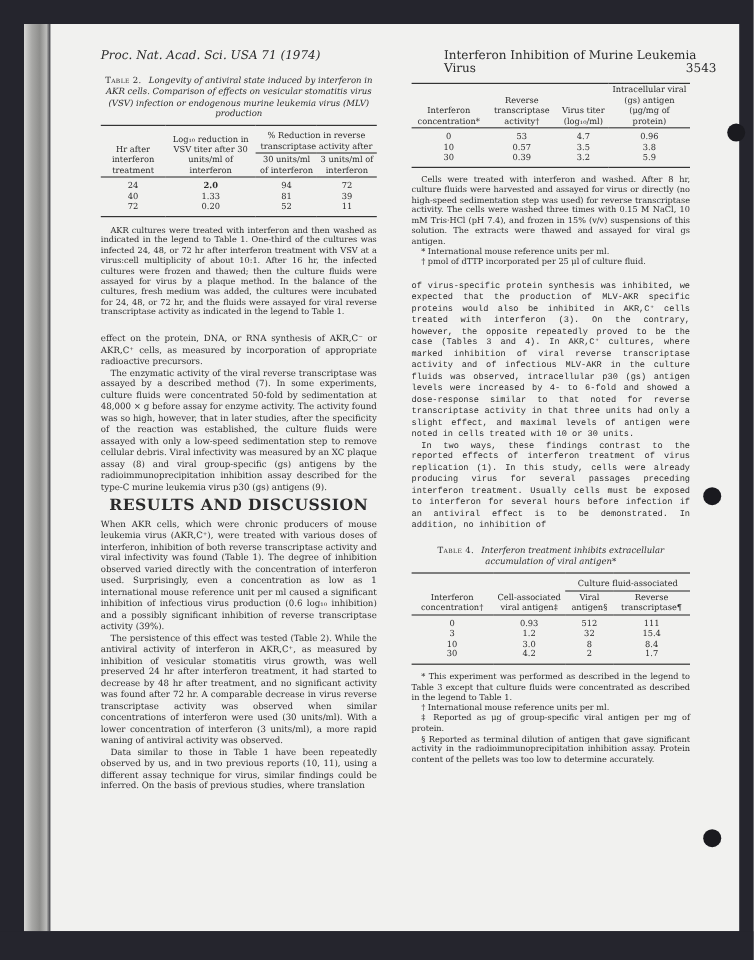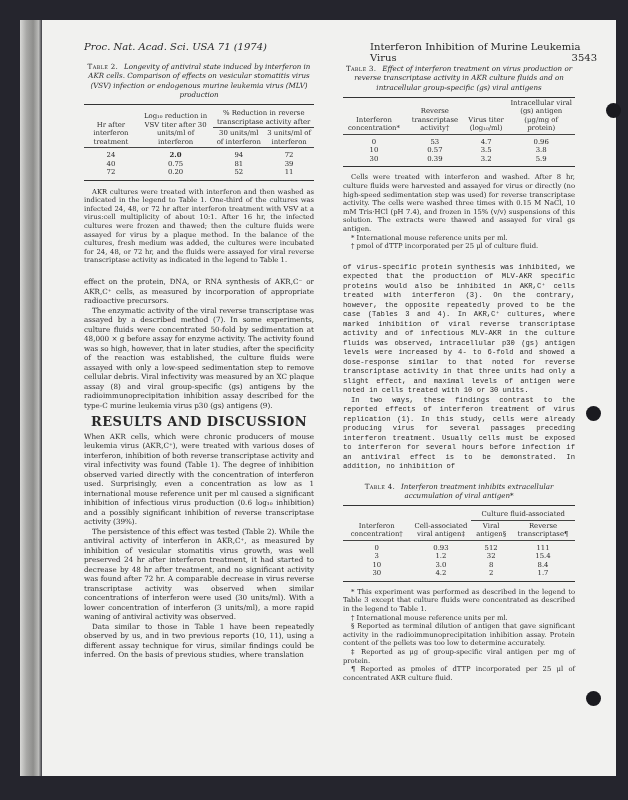--- a/index.html
+++ b/index.html
@@ -63,21 +63,21 @@
       <th class="rule-head">3 units/ml of interferon</th>
     </tr>
     <tr>
           <td style="padding-top:3px;">24</td>
           <td style="padding-top:3px;font-weight:bold;">2.0</td>
           <td style="padding-top:3px;">94</td>
           <td style="padding-top:3px;">72</td>
         </tr>
     <tr>
           <td>40</td>
-          <td>0.75</td>
+          <td>1.33</td>
           <td>81</td>
           <td>39</td>
         </tr>
     <tr class="rule-bot">
           <td style="padding-bottom:3px;">72</td>
           <td style="padding-bottom:3px;">0.20</td>
           <td style="padding-bottom:3px;">52</td>
           <td style="padding-bottom:3px;">11</td>
         </tr>
   </tbody>
@@ -90,23 +90,20 @@
     <p class="noind">effect on the protein, DNA, or RNA synthesis of AKR,C⁻ or AKR,C⁺ cells, as measured by incorporation of appropriate radioactive precursors.</p>
     <p>The enzymatic activity of the viral reverse transcriptase was assayed by a described method (7). In some experiments, culture fluids were concentrated 50-fold by sedimentation at 48,000 × g before assay for enzyme activity. The activity found was so high, however, that in later studies, after the specificity of the reaction was established, the culture fluids were assayed with only a low-speed sedimentation step to remove cellular debris. Viral infectivity was measured by an XC plaque assay (8) and viral group-specific (gs) antigens by the radioimmunoprecipitation inhibition assay described for the type-C murine leukemia virus p30 (gs) antigens (9).</p>
     <h3>RESULTS AND DISCUSSION</h3>
     <p class="noind">When AKR cells, which were chronic producers of mouse leukemia virus (AKR,C⁺), were treated with various doses of interferon, inhibition of both reverse transcriptase activity and viral infectivity was found (Table 1). The degree of inhibition observed varied directly with the concentration of interferon used. Surprisingly, even a concentration as low as 1 international mouse reference unit per ml caused a significant inhibition of infectious virus production (0.6 log₁₀ inhibition) and a possibly significant inhibition of reverse transcriptase activity (39%).</p>
     <p>The persistence of this effect was tested (Table 2). While the antiviral activity of interferon in AKR,C⁺, as measured by inhibition of vesicular stomatitis virus growth, was well preserved 24 hr after interferon treatment, it had started to decrease by 48 hr after treatment, and no significant activity was found after 72 hr. A comparable decrease in virus reverse transcriptase activity was observed when similar concentrations of interferon were used (30 units/ml). With a lower concentration of interferon (3 units/ml), a more rapid waning of antiviral activity was observed.</p>
     <p>Data similar to those in Table 1 have been repeatedly observed by us, and in two previous reports (10, 11), using a different assay technique for virus, similar findings could be inferred. On the basis of previous studies, where translation</p>
   </div>
 </div>
 
 <div class="col right" style="top:64px;">
-  <div class="tcap">
-    <span class="tl">Table 3.</span><span>Effect of interferon treatment on virus production or reverse transcriptase activity in AKR culture fluids and on intracellular group-specific (gs) viral antigens</span>
-  </div>
   <table style="margin-top:5px;">
     <tbody>
         <tr class="rule-top rule-head">
       <th style="padding-top:4px;">Interferon concentration*</th>
       <th>Reverse transcriptase activity†</th>
       <th>Virus titer (log₁₀/ml)</th>
       <th>Intracellular viral (gs) antigen (μg/mg of protein)</th>
     </tr>
     <tr>
           <td style="padding-top:3px;">0</td>
@@ -175,19 +172,18 @@
           <td style="padding-bottom:3px;">30</td>
           <td style="padding-bottom:3px;">4.2</td>
           <td style="padding-bottom:3px;">2</td>
           <td style="padding-bottom:3px;">1.7</td>
         </tr>
   </tbody>
     </table>
   <div class="legend" style="margin-top:6px;">
     <div class="fn">* This experiment was performed as described in the legend to Table 3 except that culture fluids were concentrated as described in the legend to Table 1.</div>
     <div class="fn">† International mouse reference units per ml.</div>
+    <div class="fn">‡ Reported as μg of group-specific viral antigen per mg of protein.</div>
     <div class="fn">§ Reported as terminal dilution of antigen that gave significant activity in the radioimmunoprecipitation inhibition assay. Protein content of the pellets was too low to determine accurately.</div>
-    <div class="fn">‡ Reported as μg of group-specific viral antigen per mg of protein.</div>
-    <div class="fn">¶ Reported as pmoles of dTTP incorporated per 25 μl of concentrated AKR culture fluid.</div>
   </div>
 </div>
 
 <div class="bottomband"></div>
 
 </body></html>

